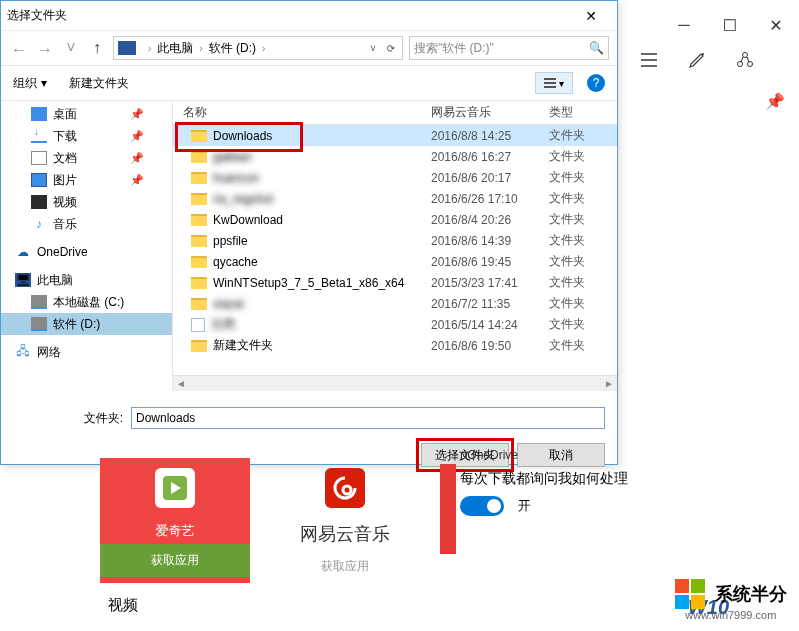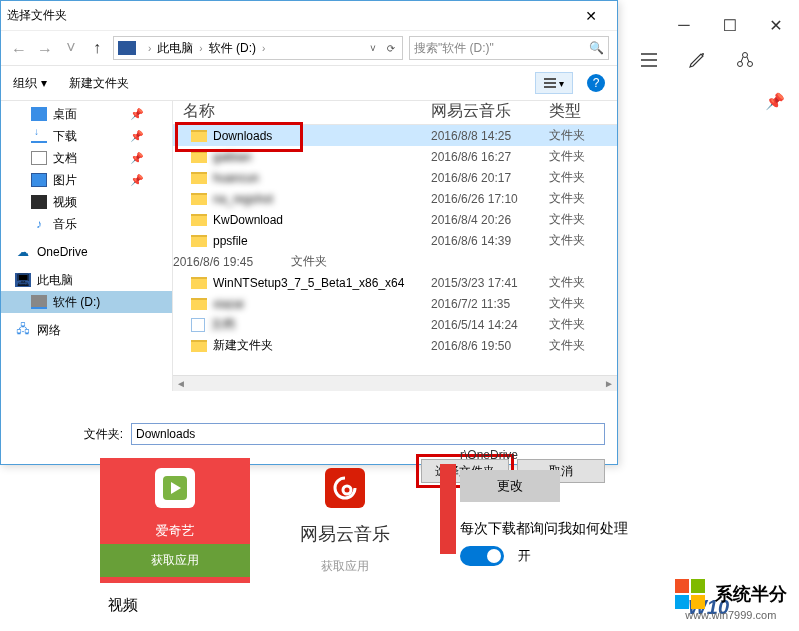--- a/index.html
+++ b/index.html
@@ -45,40 +45,40 @@
 .ic-doc { border: 1px solid #888; background: #fff; }
 .ic-pic { background: #3a8ee6; border: 1px solid #2b579a; }
 .ic-vid { background: #2b2b2b; }
 .ic-music { color: #3a8ee6; }
 .ic-od { color: #0a64a6; }
 .ic-pc { background: #2b579a; }
 .ic-hdd { background: #888; border-bottom: 2px solid #3a8ee6; width: 18px; }
 .ic-net { color: #3a8ee6; }
 
 .filepane { flex: 1; display: flex; flex-direction: column; }
-.headers { display: flex; height: 24px; border-bottom: 1px solid #e6e6e6; font-size: 16px; color: #444; }
+.headers { display: flex; height: 24px; border-bottom: 1px solid #e6e6e6; font-size: 12px; color: #444; align-items: center; }
 .headers .h-name { width: 258px; padding-left: 10px; }
 .headers .h-date { width: 118px; }
 .headers .h-type { flex: 1; }
 .filelist { flex: 1; overflow: hidden; position: relative; }
 .row { display: flex; height: 21px; align-items: center; font-size: 12px; }
 .row .c-name { width: 258px; padding-left: 18px; display: flex; align-items: center; gap: 6px; }
 .row .c-date { width: 118px; color: #555; }
 .row .c-type { flex: 1; color: #555; }
 .row.selected { background: #cce8ff; }
 .row.blur .c-name span:last-child { filter: blur(3px); }
 .folder-ico { width: 16px; height: 12px; background: #ffd658; border-top: 2px solid #e6b93a; display: inline-block; }
 .doc-ico { width: 14px; height: 14px; background: #fff; border: 1px solid #9ac1e8; display: inline-block; }
 .hl-red { position: absolute; border: 3px solid #d40000; pointer-events: none; }
 .hl1 { left: 175px; top: 122px; width: 128px; height: 30px; }
 .scrollbar-h { height: 16px; background: #f0f0f0; border-top: 1px solid #e0e0e0; display: flex; align-items: center; }
 .scrollbar-h .arr { width: 16px; text-align: center; color: #888; font-size: 10px; }
 .scrollbar-h .track { flex: 1; }
 
-.footer { padding: 16px 12px; margin-top: 16px; }
+.footer { padding: 16px 12px; }
 .fn-row { display: flex; align-items: center; gap: 8px; font-size: 12px; margin-bottom: 14px; }
 .fn-row label { width: 110px; text-align: right; }
 .fn-row input { flex: 1; height: 22px; border: 1px solid #7a9fd4; padding: 0 4px; font-size: 12px; }
 .btn-row { display: flex; justify-content: flex-end; gap: 8px; }
 .btn { width: 88px; height: 24px; border: 1px solid #adadad; background: #e1e1e1; font-size: 12px; display: flex; align-items: center; justify-content: center; }
 .btn.primary-hl { outline: 3px solid #d40000; outline-offset: 2px; }
 
 .under { position: absolute; left: 100px; top: 458px; display: flex; gap: 20px; }
 .tile { width: 150px; text-align: center; }
 .tile .icon-box { width: 72px; height: 60px; margin: 0 auto; display: flex; align-items: center; justify-content: center; }
@@ -206,20 +206,24 @@
           <span>音乐</span>
         </div>
         <div class="si group">
           <span class="ico ic-od">☁</span>
           <span>OneDrive</span>
         </div>
         <div class="si group">
           <span class="ico ic-pc">🖥</span>
           <span>此电脑</span>
         </div>
+        <div class="si">
+          <span class="ico ic-hdd"></span>
+          <span>本地磁盘 (C:)</span>
+        </div>
         <div class="si selected">
           <span class="ico ic-hdd"></span>
           <span>软件 (D:)</span>
         </div>
         <div class="si group">
           <span class="ico ic-net">🖧</span>
           <span>网络</span>
         </div>
       </div>
     <div class="filepane">
@@ -271,20 +275,24 @@
           </div>
           <div class="row">
             <span class="c-name">
               <span class="folder-ico"></span>
               <span>ppsfile</span>
             </span>
             <span class="c-date">2016/8/6 14:39</span>
             <span class="c-type">文件夹</span>
           </div>
           <div class="row">
+            <span class="c-name">
+              <span class="folder-ico"></span>
+              <span>qycache</span>
+            </span>
             <span class="c-date">2016/8/6 19:45</span>
             <span class="c-type">文件夹</span>
           </div>
           <div class="row">
             <span class="c-name">
               <span class="folder-ico"></span>
               <span>WinNTSetup3_7_5_Beta1_x86_x64</span>
             </span>
             <span class="c-date">2015/3/23 17:41</span>
             <span class="c-type">文件夹</span>
@@ -357,21 +365,20 @@
         </svg>
       </div>
     <div class="name">网易云音乐</div>
     <div class="get">获取应用</div>
   </div>
   <div class="red-bar"></div>
 </div>
 
 <div class="settings">
   <div class="path">r\OneDrive</div>
-  <button class="chg-btn">更改</button>
   <div class="label">每次下载都询问我如何处理</div>
   <div>
     <span class="toggle"></span>
     <span class="toggle-label">开</span>
   </div>
 </div>
 
 <div class="bottom-label">视频</div>
 
 <div class="watermark2">W10</div>

